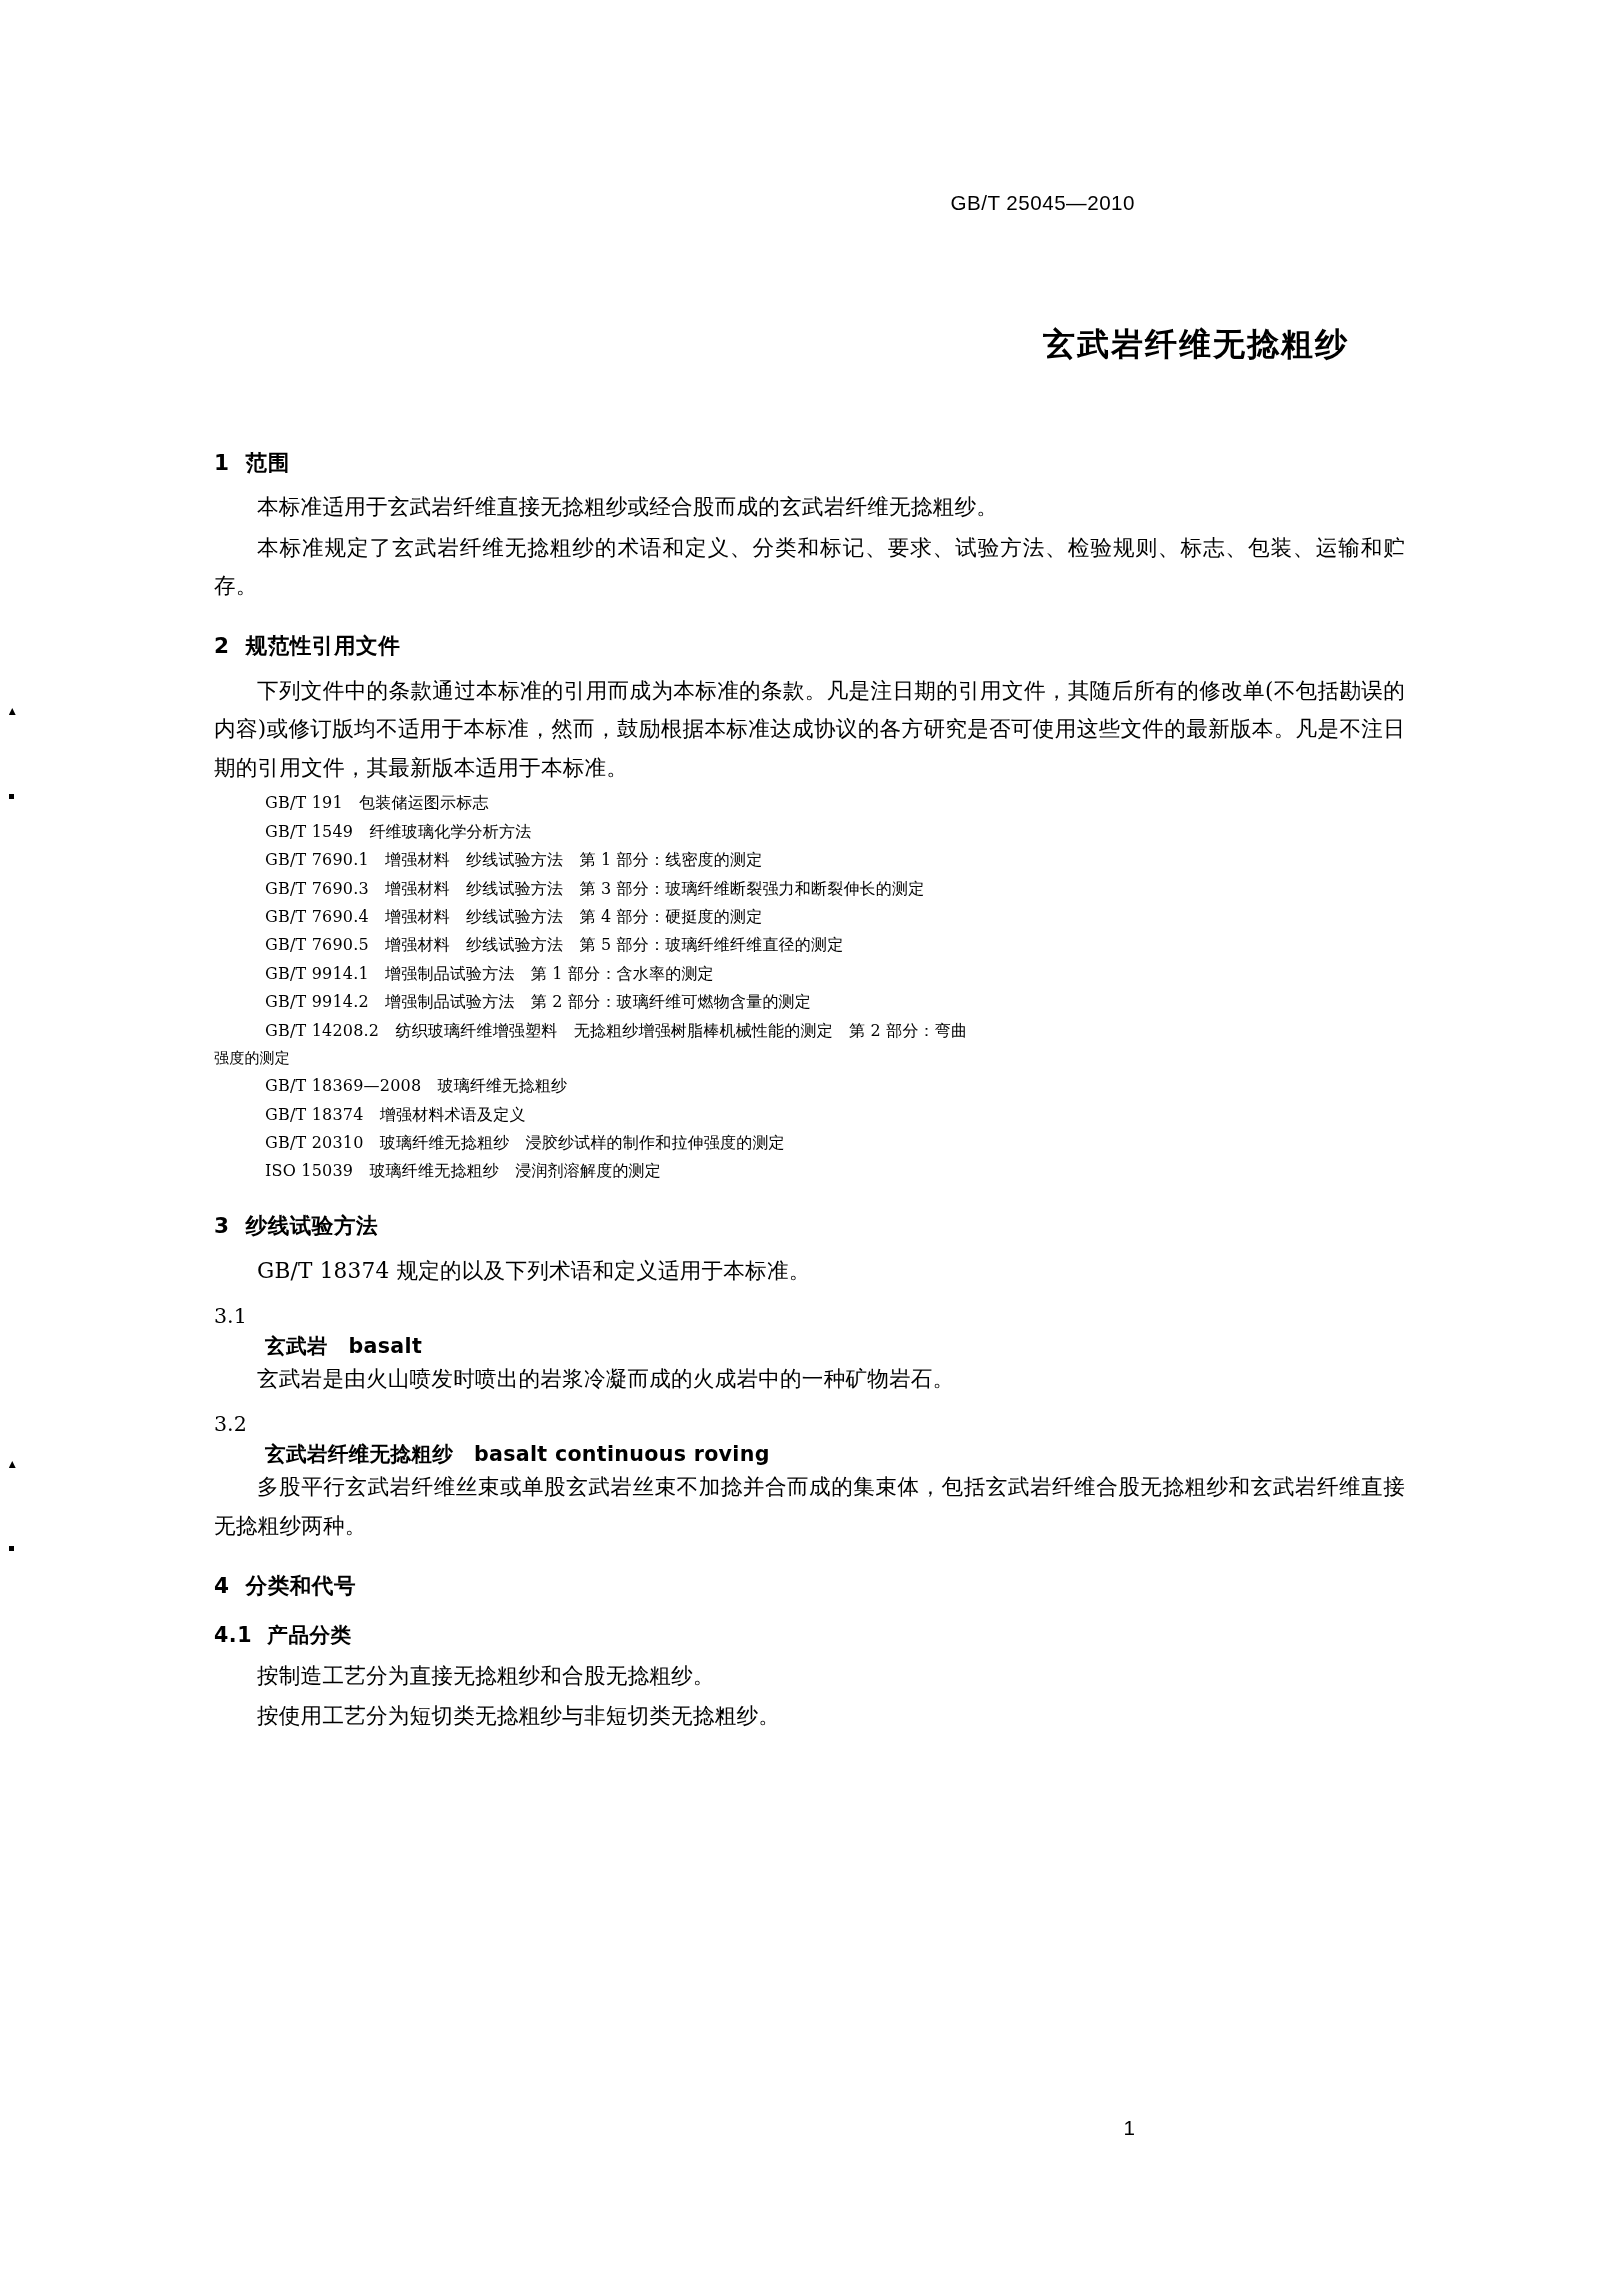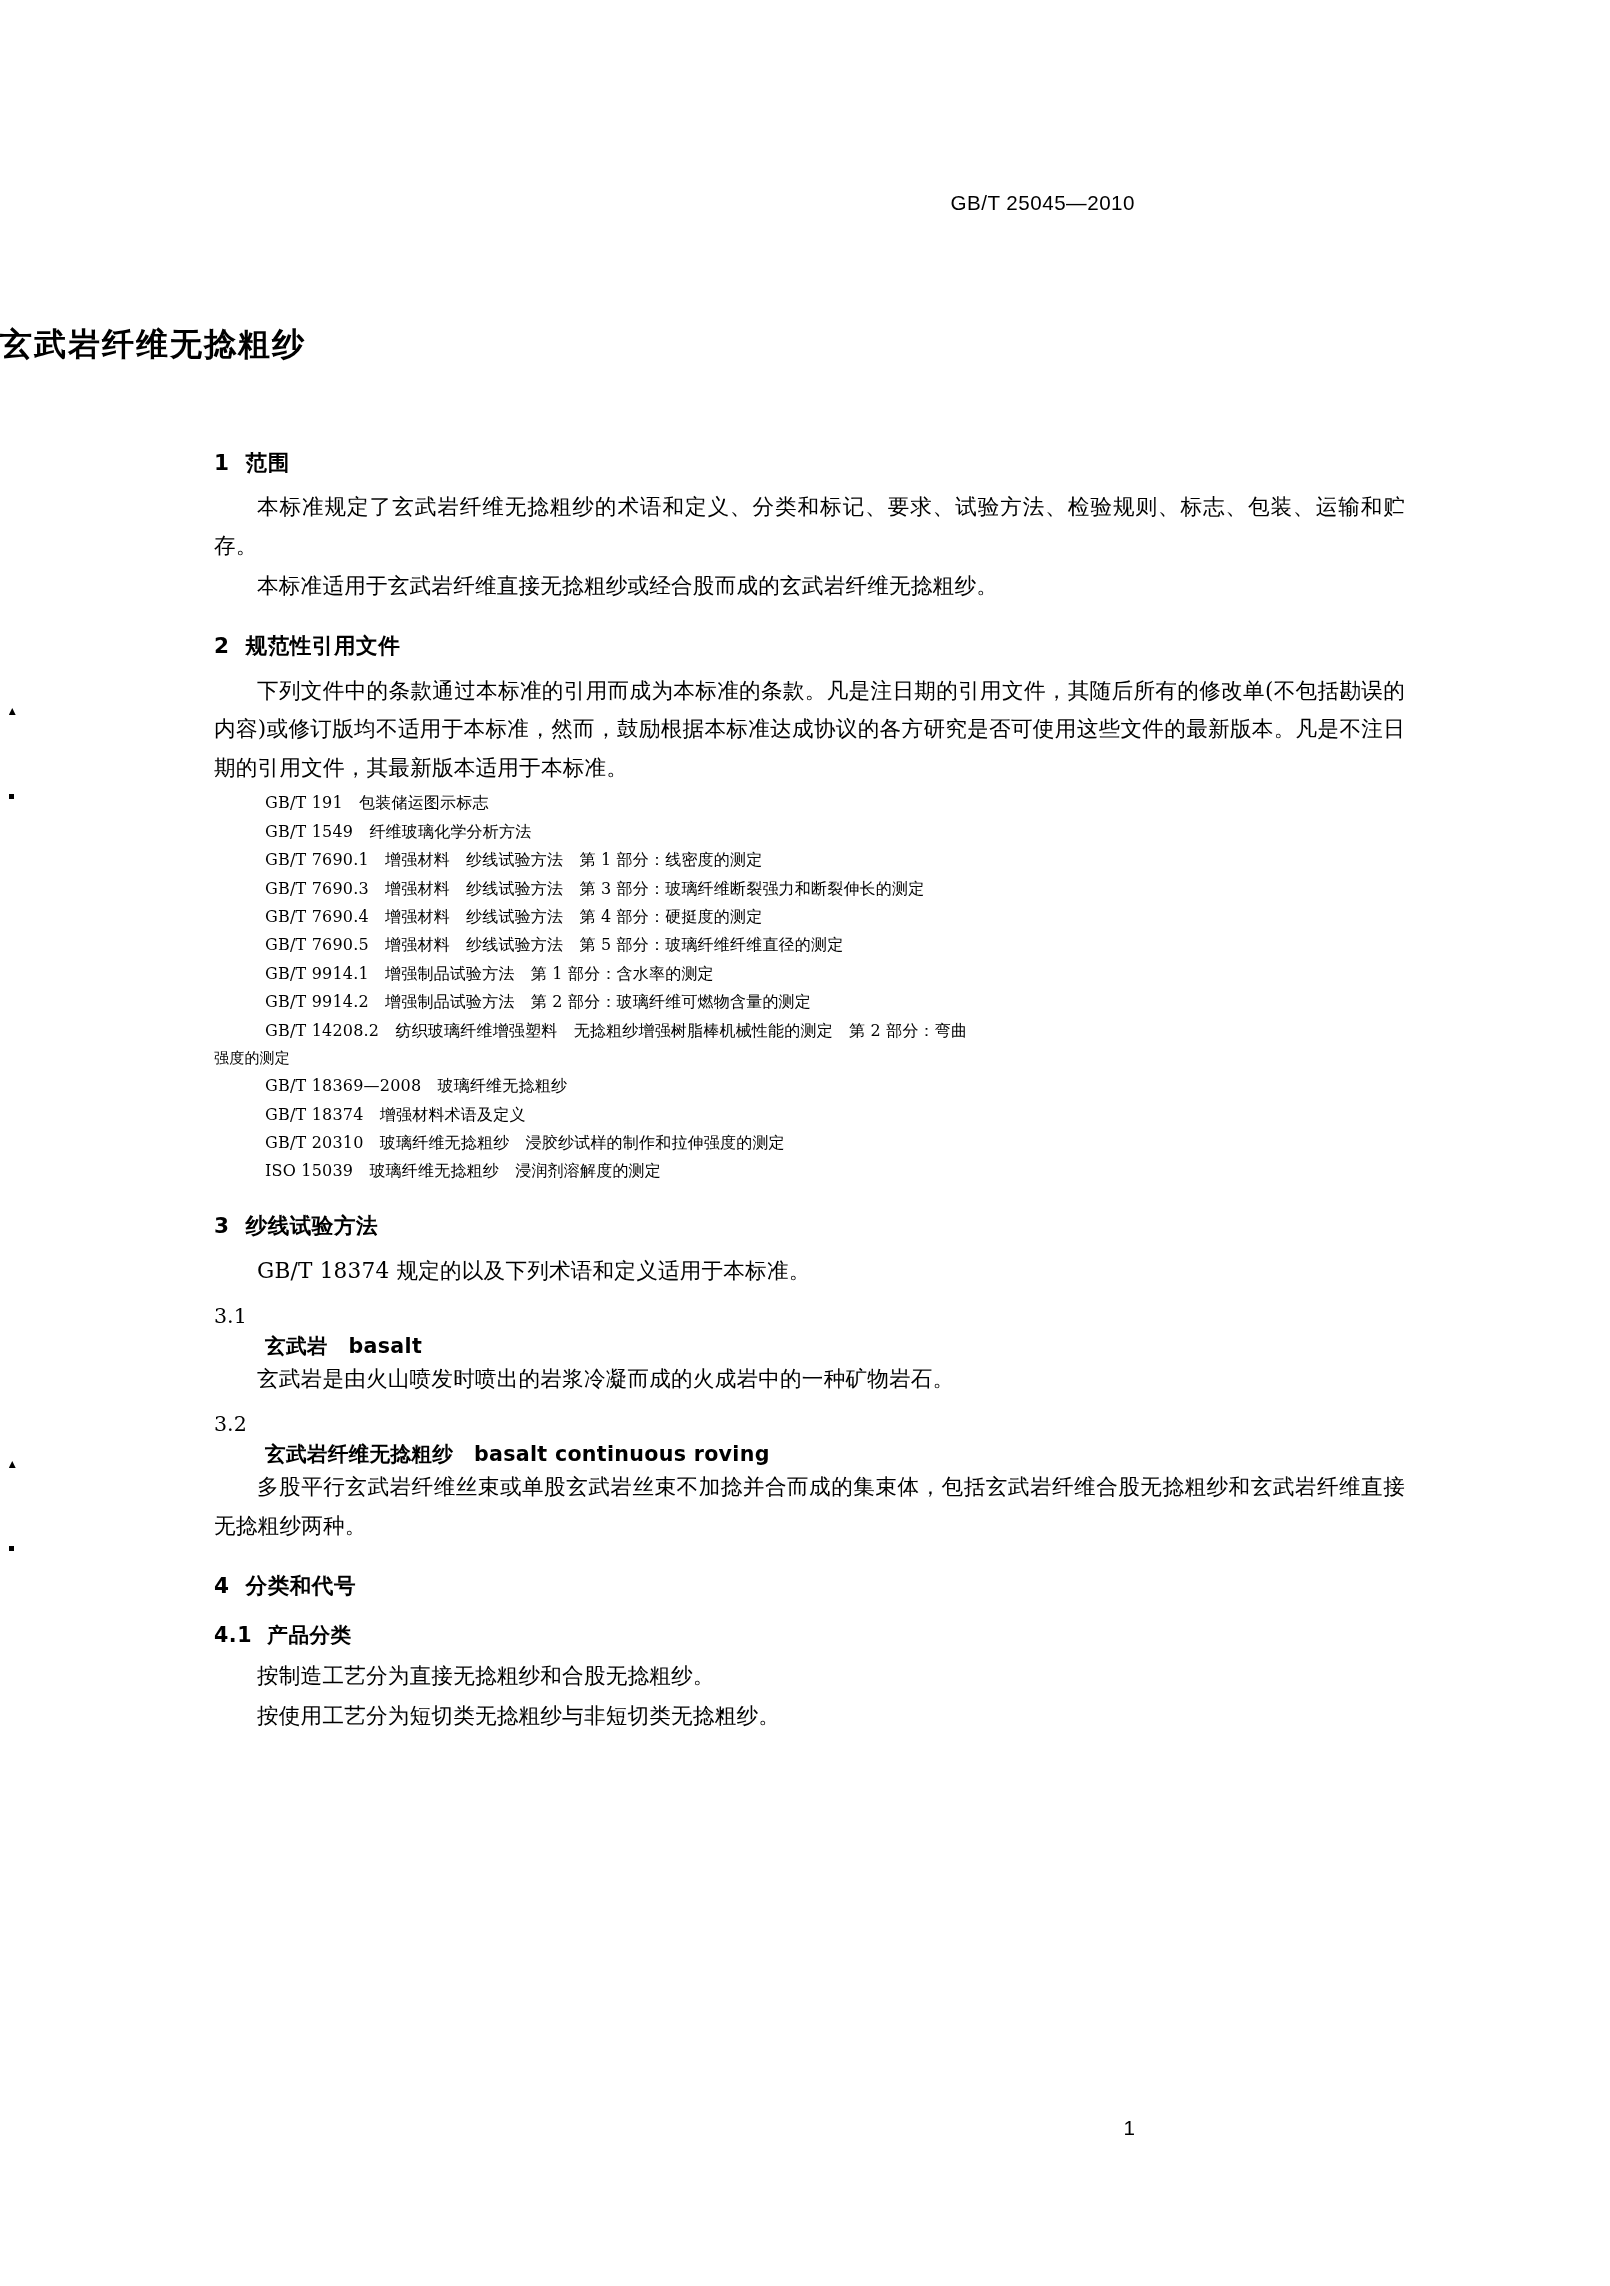--- a/index.html
+++ b/index.html
@@ -28,21 +28,21 @@
     top: 191px;
     font-family: "Liberation Sans", sans-serif;
     font-size: 20.6px;
     letter-spacing: 0.5px;
     white-space: nowrap;
   }
   .doc-title {
     position: absolute;
     left: 0; right: 0;
     top: 323px;
-    text-align: left;
+    text-align: right;
     font-family: "DejaVu Sans", sans-serif;
     font-weight: bold;
     font-size: 32px;
     letter-spacing: 2px;
   }
   .content {
     position: absolute;
     left: 214px;
     top: 422px;
     width: 1191px;
@@ -139,22 +139,22 @@
 
   <div class="std-no">GB/T 25045—2010</div>
 
   <div class="doc-title">玄武岩纤维无捻粗纱</div>
 
   <div class="content">
 
     <div class="h2">
       <span>1</span>&nbsp;&nbsp;<span>范围</span>
     </div>
+    <p class="body indent">本标准适用于玄武岩纤维直接无捻粗纱或经合股而成的玄武岩纤维无捻粗纱。</p>
     <p class="body indent">本标准规定了玄武岩纤维无捻粗纱的术语和定义、分类和标记、要求、试验方法、检验规则、标志、包装、运输和贮存。</p>
-    <p class="body indent">本标准适用于玄武岩纤维直接无捻粗纱或经合股而成的玄武岩纤维无捻粗纱。</p>
 
     <div class="h2">
       <span>2</span>&nbsp;&nbsp;<span>规范性引用文件</span>
     </div>
     <p class="body indent">下列文件中的条款通过本标准的引用而成为本标准的条款。凡是注日期的引用文件，其随后所有的修改单(不包括勘误的内容)或修订版均不适用于本标准，然而，鼓励根据本标准达成协议的各方研究是否可使用这些文件的最新版本。凡是不注日期的引用文件，其最新版本适用于本标准。</p>
 
     <p class="ref-item">GB/T 191　包装储运图示标志</p>
     <p class="ref-item">GB/T 1549　纤维玻璃化学分析方法</p>
     <p class="ref-item">GB/T 7690.1　增强材料　纱线试验方法　第 1 部分：线密度的测定</p>
     <p class="ref-item">GB/T 7690.3　增强材料　纱线试验方法　第 3 部分：玻璃纤维断裂强力和断裂伸长的测定</p>

